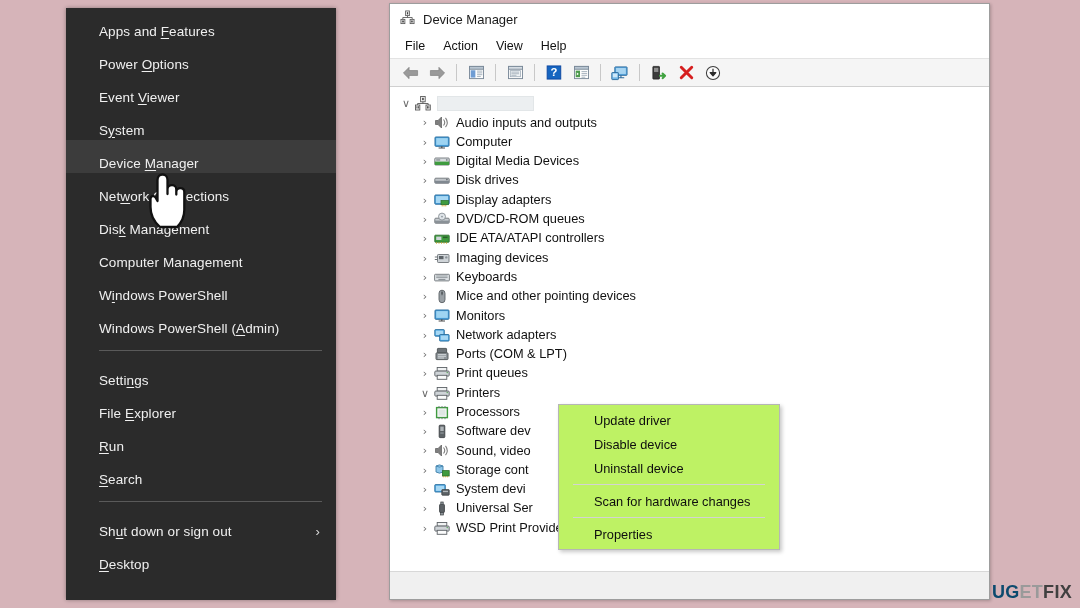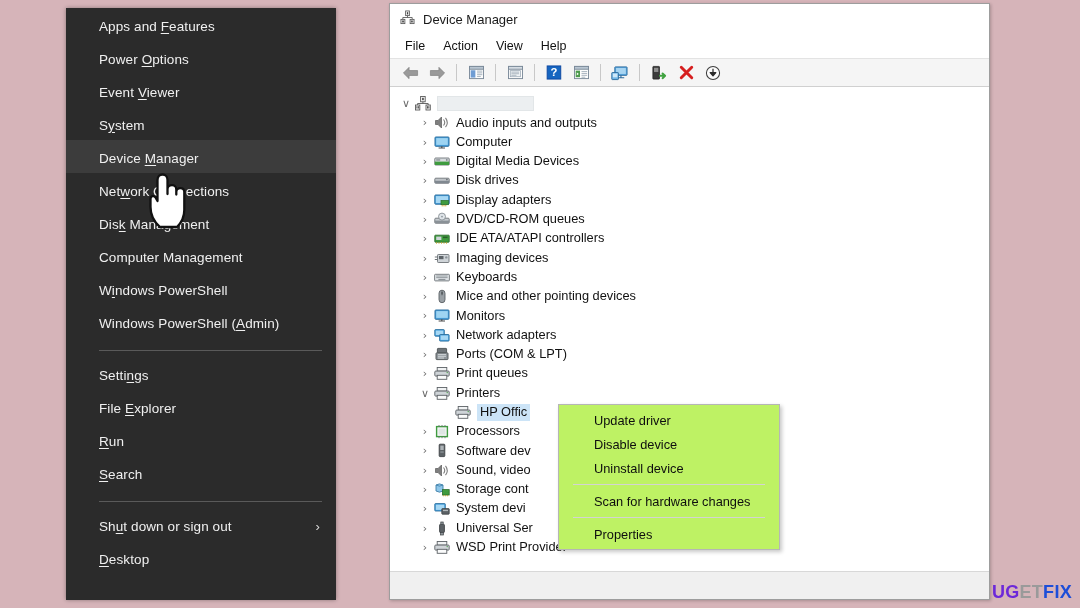--- a/index.html
+++ b/index.html
@@ -15,22 +15,22 @@
     position: absolute;
     left: 66px; top: 8px;
     width: 270px; height: 592px;
     background: #2b2b2b;
     color: #f2f2f2;
     display: flex; flex-direction: column;
     box-shadow: 0 0 4px rgba(0,0,0,0.35);
   }
   .winx-item {
     height: 33px;
-    display: flex; align-items: center;
-    padding: 4px 16px 0 33px;
+    display: flex; 
+    padding: 16px 16px 0 33px;
     font-size: 13.5px;
     color: #f0f0f0;
     letter-spacing: 0.1px;
     position: relative;
     white-space: nowrap;
   }
   .winx-item.selected { background: #3c3c3c; }
   .winx-item .submenu-arrow {
     margin-left: auto;
     font-size: 13px;
@@ -185,24 +185,24 @@
   
   #watermark {
     position: absolute;
     right: 8px; bottom: 5px;
     font-size: 18px;
     font-weight: bold;
     letter-spacing: 0.3px;
     z-index: 60;
     font-family: "Liberation Sans", sans-serif;
   }
-  #watermark .wm-ug { color: #6d28d9; }
+  #watermark .wm-ug { color: #0c4a6e; }
   #watermark .wm-e  { color: #9a9a9a; }
   #watermark .wm-t  { color: #9a9a9a; }
-  #watermark .wm-fix{ color: #1d4ed8; }
+  #watermark .wm-fix{ color: #404040; }
 </style>
 </head>
 <body>
 
 <div id="winx-menu">
     <div class="winx-item">
       <span>Apps and <span class="accel">F</span>eatures</span>
     </div>
     <div class="winx-item">
       <span>Power <span class="accel">O</span>ptions</span>
@@ -541,32 +541,20 @@
         <span class="ticon">
           <svg width="16" height="15" viewBox="0 0 16 15">
             <rect x="3.2" y="1.5" width="9.6" height="3.6" fill="#f1f3f4" stroke="#5c6266" stroke-width="0.9"></rect>
             <rect x="0.8" y="5.1" width="14.4" height="5" rx="0.8" fill="#cfd4d8" stroke="#5c6266" stroke-width="0.9"></rect>
             <rect x="3.2" y="9.3" width="9.6" height="4" fill="#fafbfb" stroke="#5c6266" stroke-width="0.9"></rect>
             <circle cx="13.2" cy="6.6" r="0.7" fill="#3f9b3f"></circle>
           </svg>
         </span>
         <span class="tlabel">Printers</span>
       </div>
-      <div class="tree-row grandchild selected-row">
-        <span class="tw empty">›</span>
-        <span class="ticon">
-          <svg width="16" height="15" viewBox="0 0 16 15">
-            <rect x="3.2" y="1.5" width="9.6" height="3.6" fill="#f1f3f4" stroke="#5c6266" stroke-width="0.9"></rect>
-            <rect x="0.8" y="5.1" width="14.4" height="5" rx="0.8" fill="#cfd4d8" stroke="#5c6266" stroke-width="0.9"></rect>
-            <rect x="3.2" y="9.3" width="9.6" height="4" fill="#fafbfb" stroke="#5c6266" stroke-width="0.9"></rect>
-            <circle cx="13.2" cy="6.6" r="0.7" fill="#3f9b3f"></circle>
-          </svg>
-        </span>
-        <span class="tlabel">HP Offic</span>
-      </div>
       <div class="tree-row child">
         <span class="tw">›</span>
         <span class="ticon">
           <svg width="16" height="15" viewBox="0 0 16 15">
             <rect x="2.6" y="2.6" width="10.8" height="10" fill="#f4f6f6" stroke="#3f9b3f" stroke-width="1.4"></rect>
             <rect x="4.6" y="4.6" width="6.8" height="6" fill="#dfe6e4"></rect>
             <path d="M5 1 L5 2.6 M8 1 L8 2.6 M11 1 L11 2.6 M5 12.6 L5 14.2 M8 12.6 L8 14.2 M11 12.6 L11 14.2" stroke="#6e7478" stroke-width="0.9"></path>
           </svg>
         </span>
         <span class="tlabel">Processors</span>

